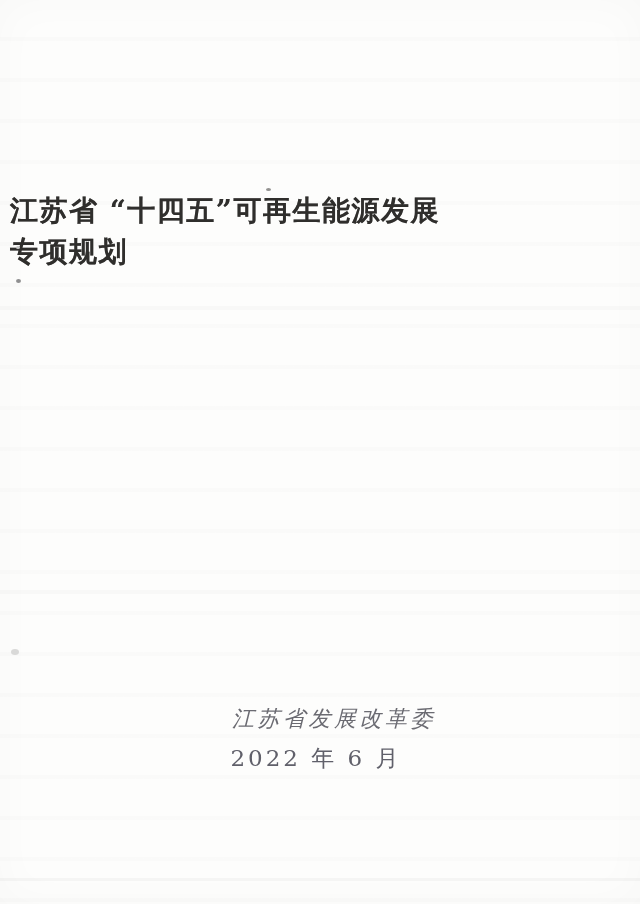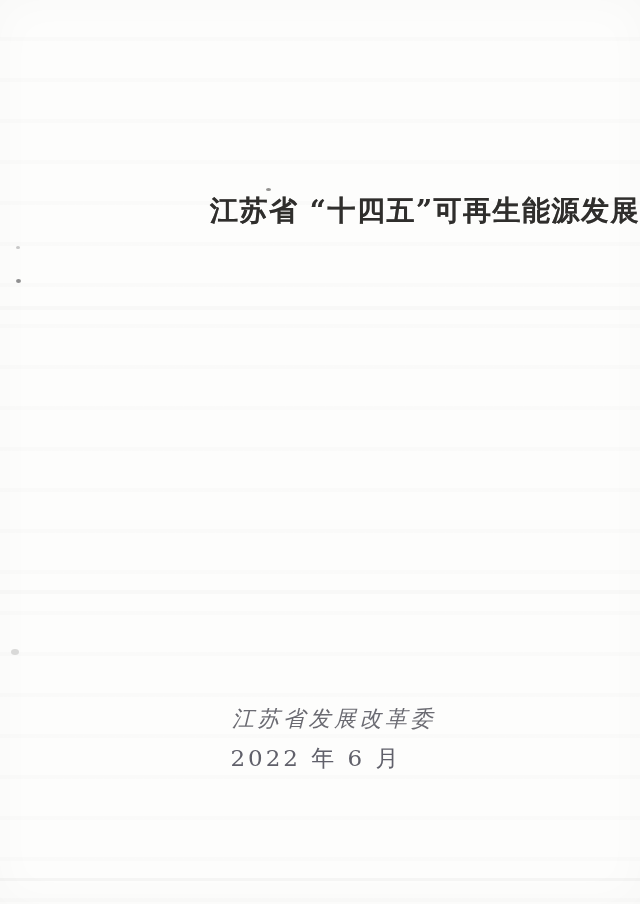--- a/index.html
+++ b/index.html
@@ -48,21 +48,21 @@
   }
   .band.b1 { top: 306px; }
   .band.b2 { top: 590px; }
   .band.b3 { top: 878px; height: 3px; background: rgba(0,0,0,0.03); }
 
   .title-block {
     position: absolute;
     top: 190px;
     left: 10px;
     right: 0;
-    text-align: right;
+    text-align: left;
     color: var(--title-text);
     font-weight: 700;
     font-size: 28px;
     line-height: 41px;
     letter-spacing: 1.5px;
     text-shadow: 0 0 0.6px rgba(47,46,44,0.55);
   }
 
   .publisher {
     position: absolute;
@@ -106,20 +106,21 @@
 <body>
 
 <div class="page">
 
   <div class="band b1"></div>
   <div class="band b2"></div>
   <div class="band b3"></div>
 
   <div class="title-block">
     <div>江苏省 “十四五”可再生能源发展</div>
+    <div>专项规划</div>
   </div>
 
   <div class="publisher">江苏省发展改革委</div>
 
   <div class="pub-date">2022 年 6 月</div>
 
   <div class="speck s1"></div>
   <div class="speck s2"></div>
   <div class="speck s3"></div>
   <div class="speck s4"></div>

